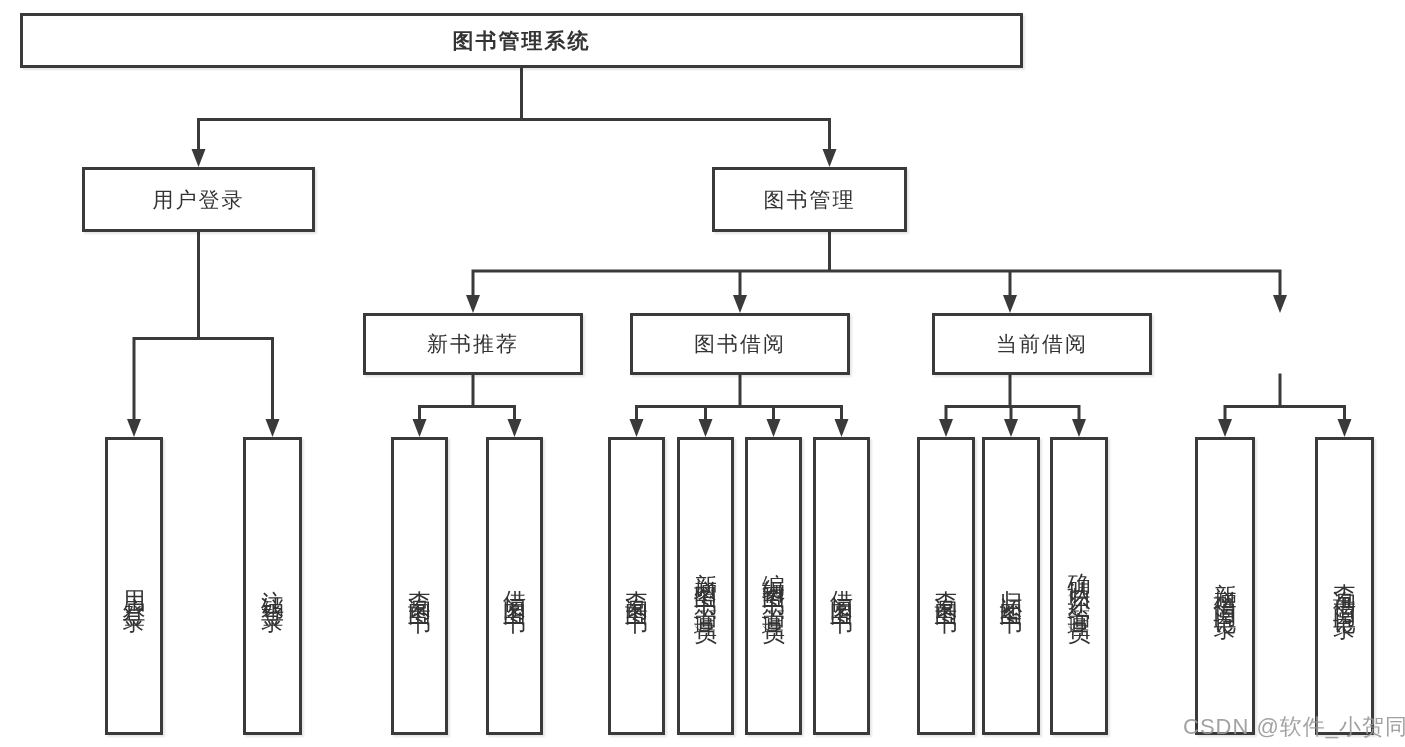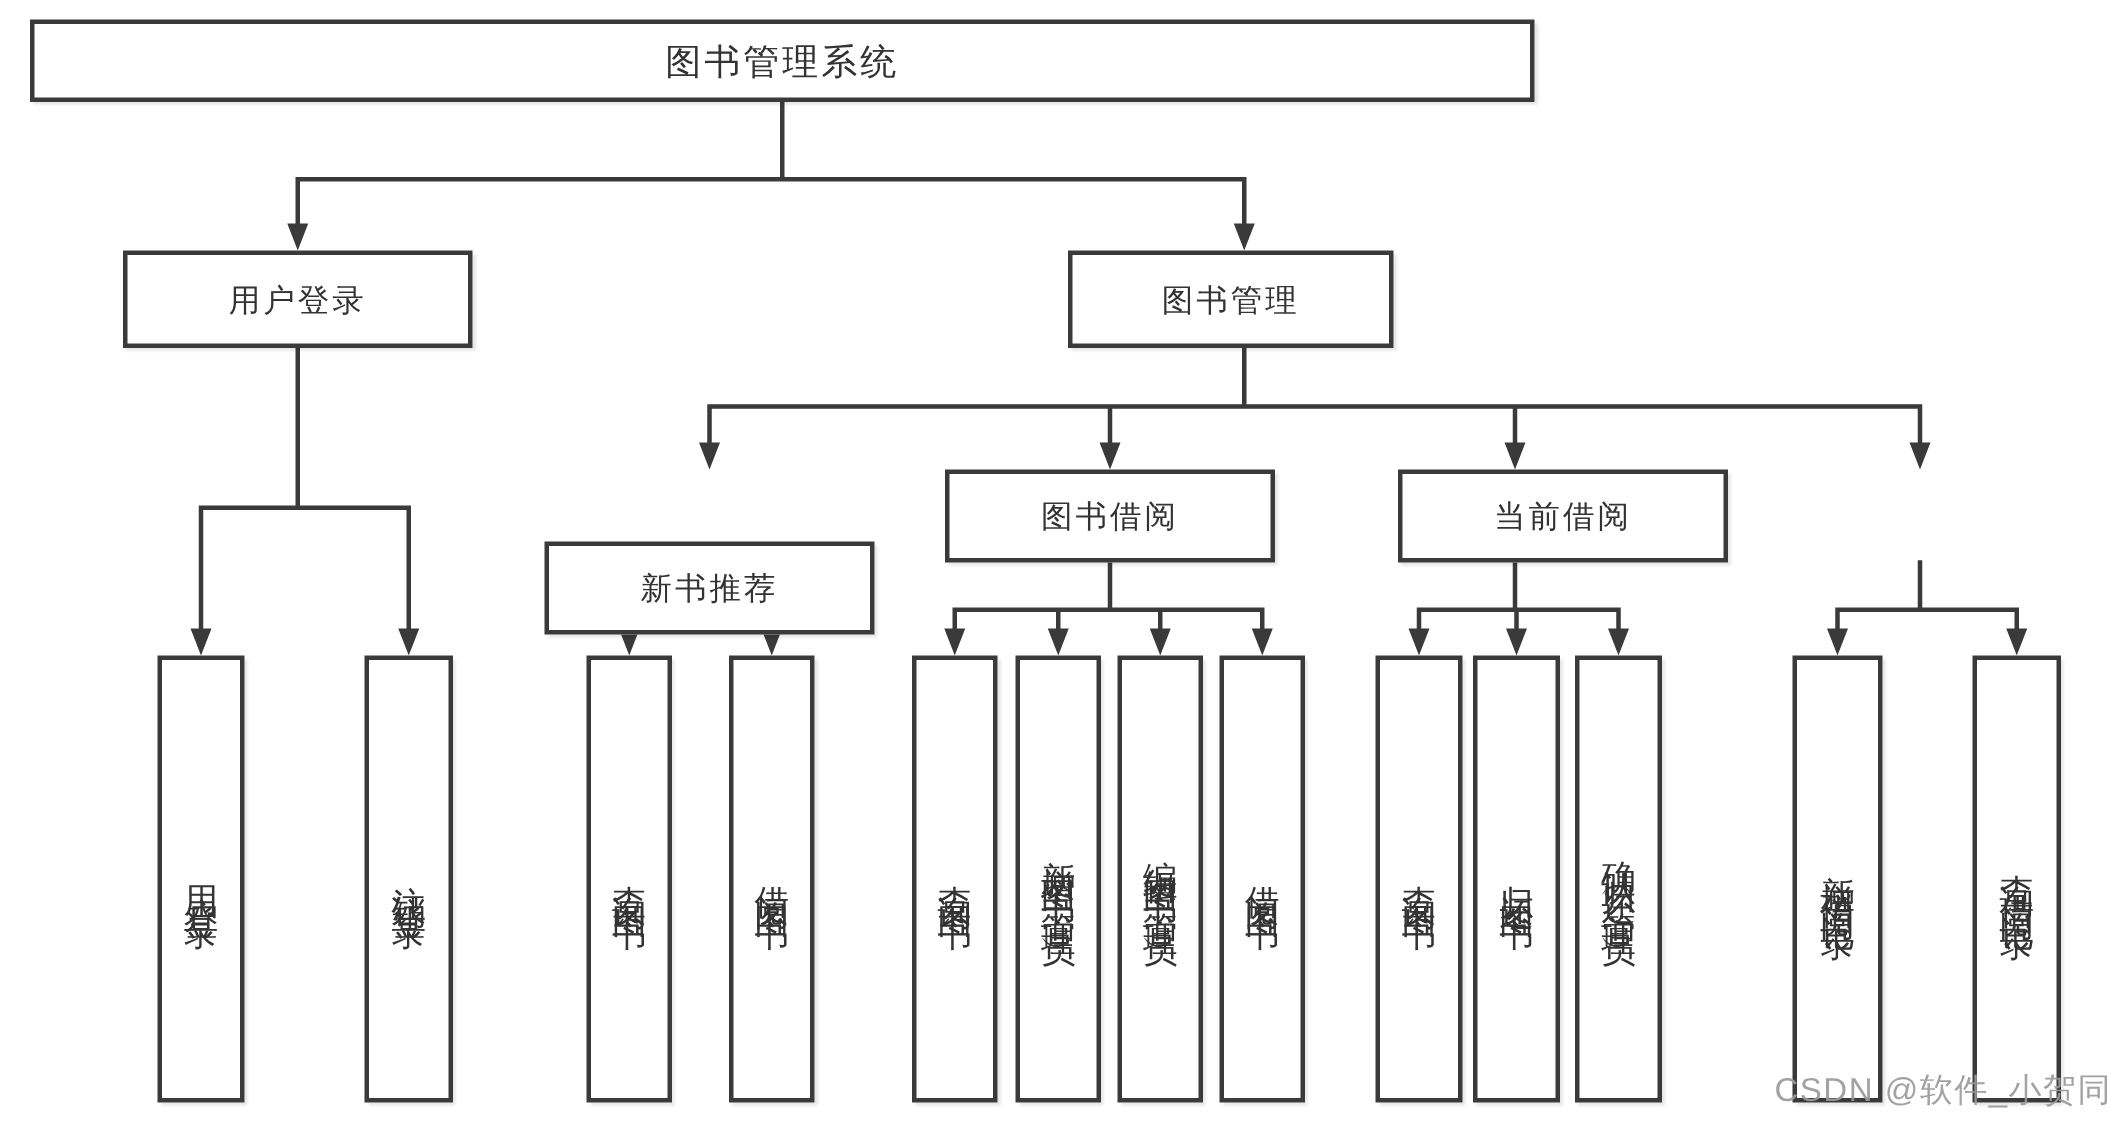--- a/index.html
+++ b/index.html
@@ -31,21 +31,22 @@
     align-items: center;
     justify-content: center;
     box-shadow: 2px 2px 2px rgba(0,0,0,0.10);
   }
   .h-node {
     font-size: 21px;
     letter-spacing: 2px;
     white-space: nowrap;
   }
   .root-node {
-    font-size: 24px;
+    font-size: 21px;
+    font-weight: bold;
   }
   .v-node .v-text {
     writing-mode: vertical-rl;
     text-orientation: mixed;
     font-size: 23px;
     letter-spacing: 7px;
     line-height: 1;
   }
   .watermark {
     position: absolute;
@@ -124,25 +125,25 @@
     "></path>
   </svg>
 
   <div class="node h-node root-node" style="left:20px; top:13px; width:1003px; height:55px;">
     <span>图书管理系统</span>
   </div>
 
   <div class="node h-node" style="left:82px; top:167px; width:233px; height:65px;">
     <span>用户登录</span>
   </div>
-  <div class="node h-node" style="left:712px; top:167px; width:217px; height:65px;">
+  <div class="node h-node" style="left:712px; top:167px; width:195px; height:65px;">
     <span>图书管理</span>
   </div>
 
-  <div class="node h-node" style="left:363px; top:313px; width:220px; height:62px;margin-top:48px;">
+  <div class="node h-node" style="left:363px; top:313px; width:220px; height:62px;">
     <span>新书推荐</span>
   </div>
   <div class="node h-node" style="left:630px; top:313px; width:220px; height:62px;">
     <span>图书借阅</span>
   </div>
   <div class="node h-node" style="left:932px; top:313px; width:220px; height:62px;">
     <span>当前借阅</span>
   </div>
 
   <div class="node v-node" style="left:105px; top:437px; width:58px; height:298px;">

